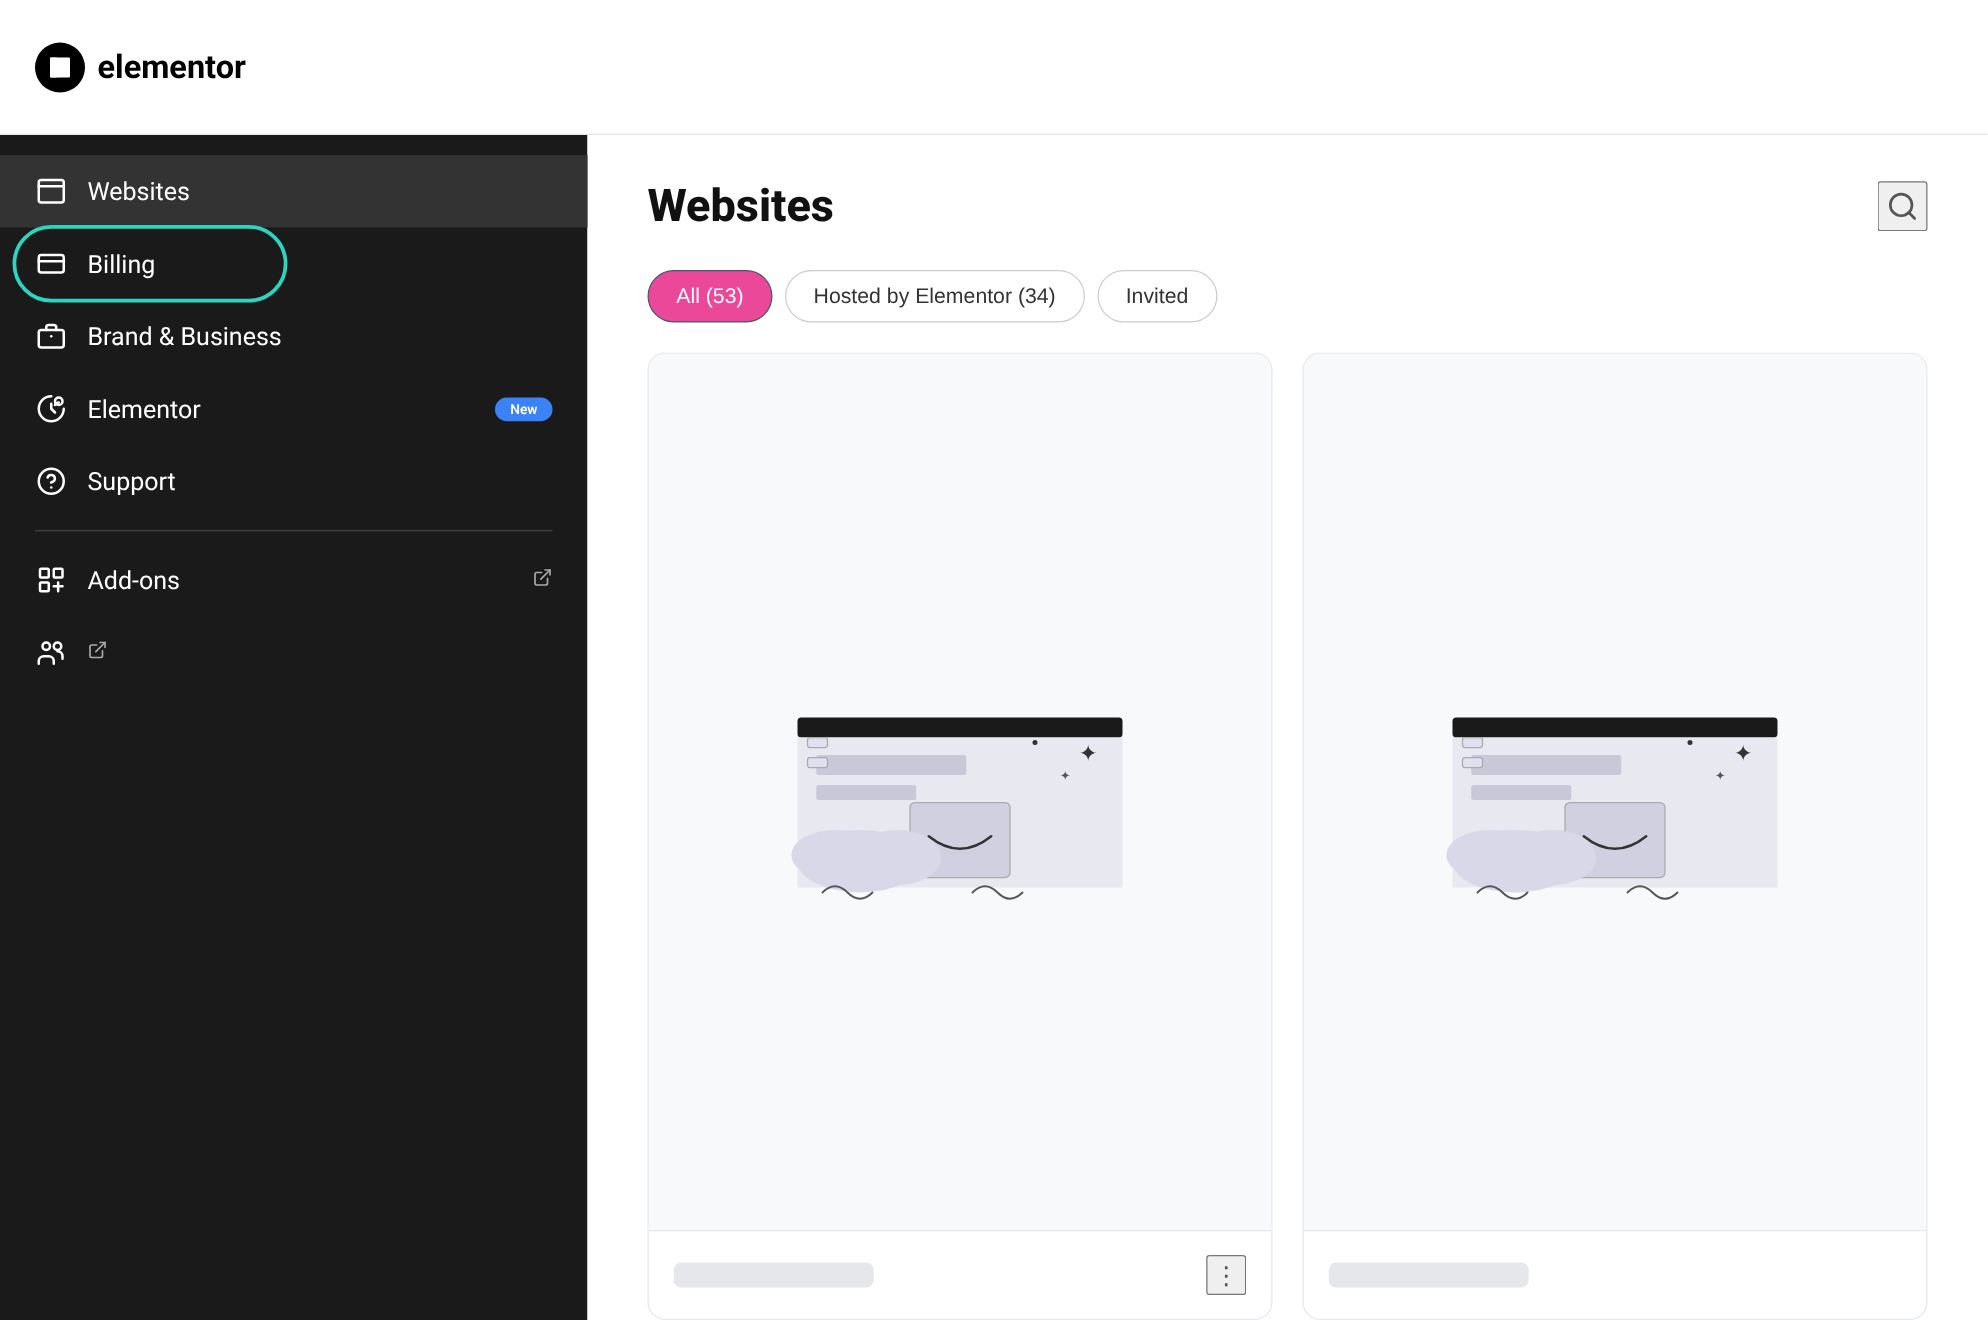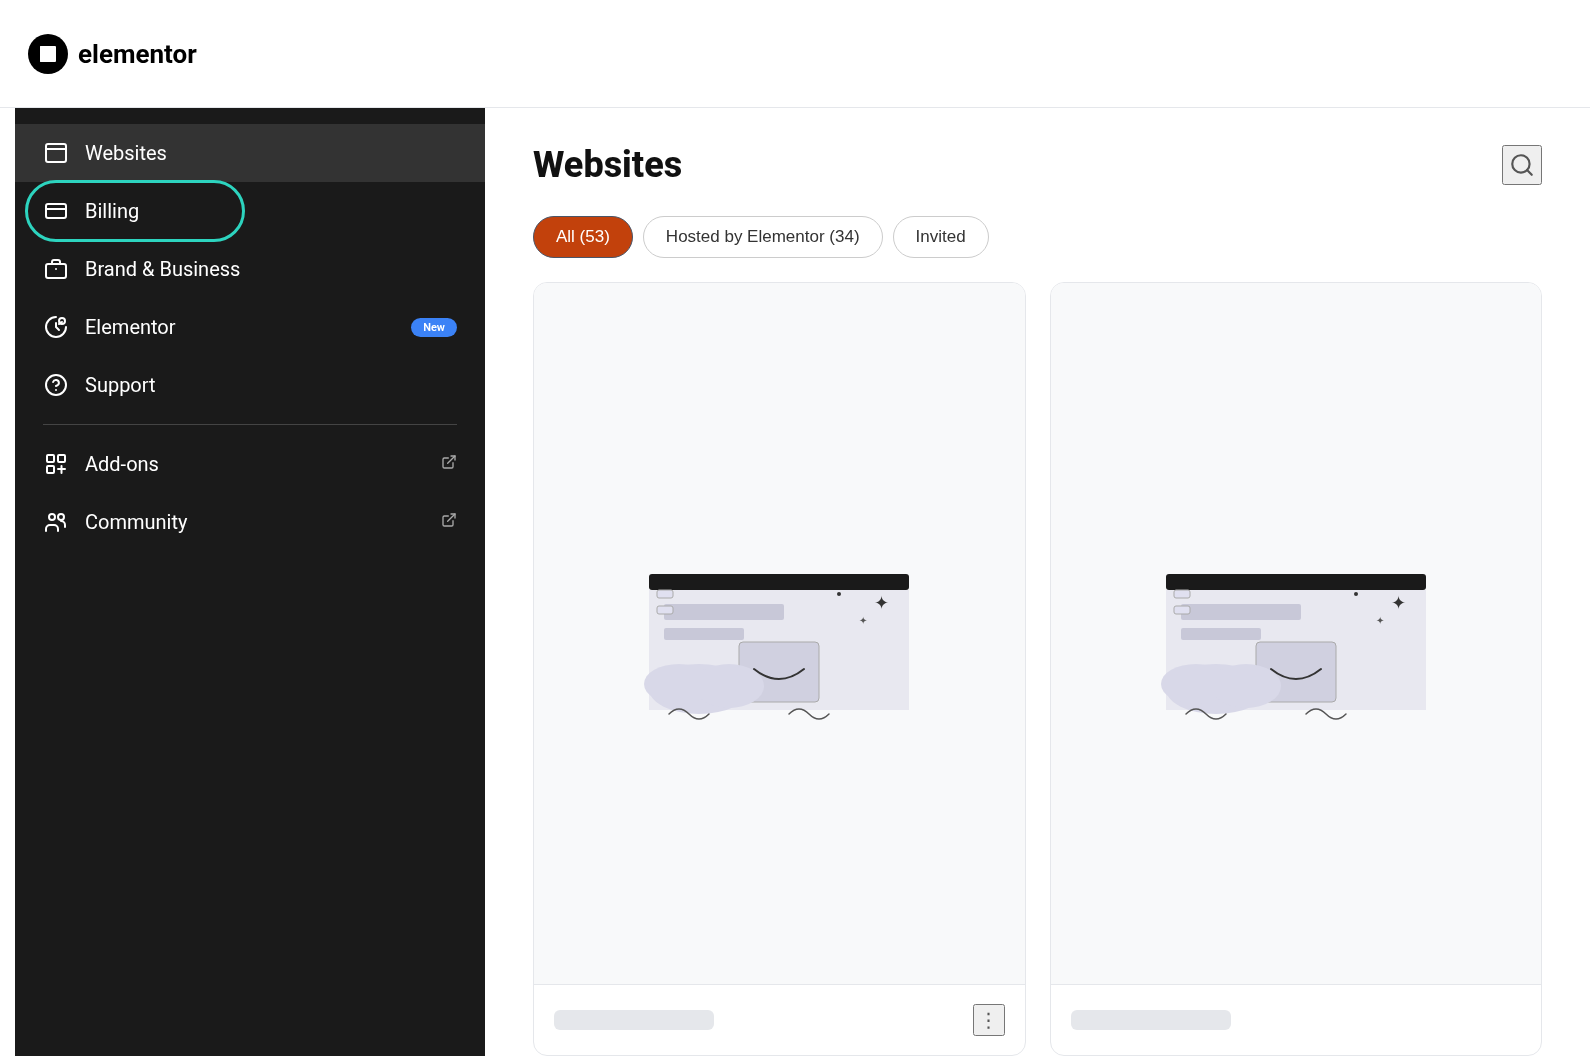--- a/index.html
+++ b/index.html
@@ -44,21 +44,20 @@
       font-size: 26px;
       font-weight: 700;
       color: #000;
     }
 
     
     .main-layout {
       display: flex;
       flex: 1;
       overflow: hidden;
-      margin-left: 15px;
     }
 
     
     .sidebar {
       width: 470px;
       background: #1a1a1a;
       display: flex;
       flex-direction: column;
       padding: 16px 0;
       flex-shrink: 0;
@@ -165,21 +164,21 @@
       border-radius: 30px;
       font-size: 17px;
       font-weight: 500;
       cursor: pointer;
       border: 1.5px solid #ccc;
       background: #fff;
       color: #333;
       white-space: nowrap;
     }
     .filter-tab.active {
-      background: #c2410c;
+      background: #ec4899;
       color: #fff;
       border-color: #4a5568;
     }
 
     
     .cards-area {
       flex: 1;
       padding: 0 48px;
       display: grid;
       grid-template-columns: repeat(2, 1fr);
@@ -341,21 +340,20 @@
 
     <div class="sidebar-item">
       <span class="icon">
         <svg width="24" height="24" viewBox="0 0 24 24" fill="none" stroke="white" stroke-width="2" stroke-linecap="round" stroke-linejoin="round">
           <circle cx="8" cy="7" r="3"></circle>
           <circle cx="17" cy="7" r="3"></circle>
           <path d="M2 21v-2a4 4 0 0 1 4-4h4a4 4 0 0 1 4 4v2"></path>
           <path d="M17 11a4 4 0 0 1 4 4v2"></path>
         </svg>
       </span>
-      <span class="label">Community</span>
       <span class="ext-icon">
         <svg width="16" height="16" viewBox="0 0 24 24" fill="none" stroke="#aaa" stroke-width="2" stroke-linecap="round" stroke-linejoin="round">
           <path d="M18 13v6a2 2 0 0 1-2 2H5a2 2 0 0 1-2-2V8a2 2 0 0 1 2-2h6"></path>
           <polyline points="15 3 21 3 21 9"></polyline>
           <line x1="10" y1="14" x2="21" y2="3"></line>
         </svg>
       </span>
     </div>
 
   </nav>

